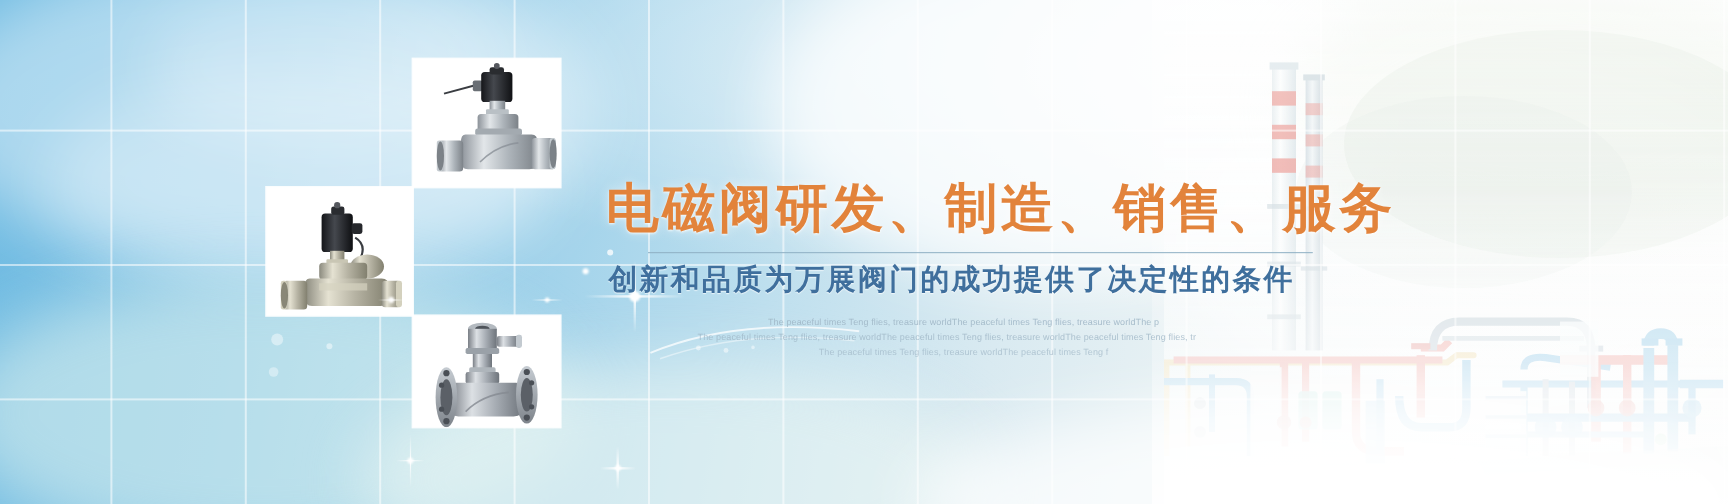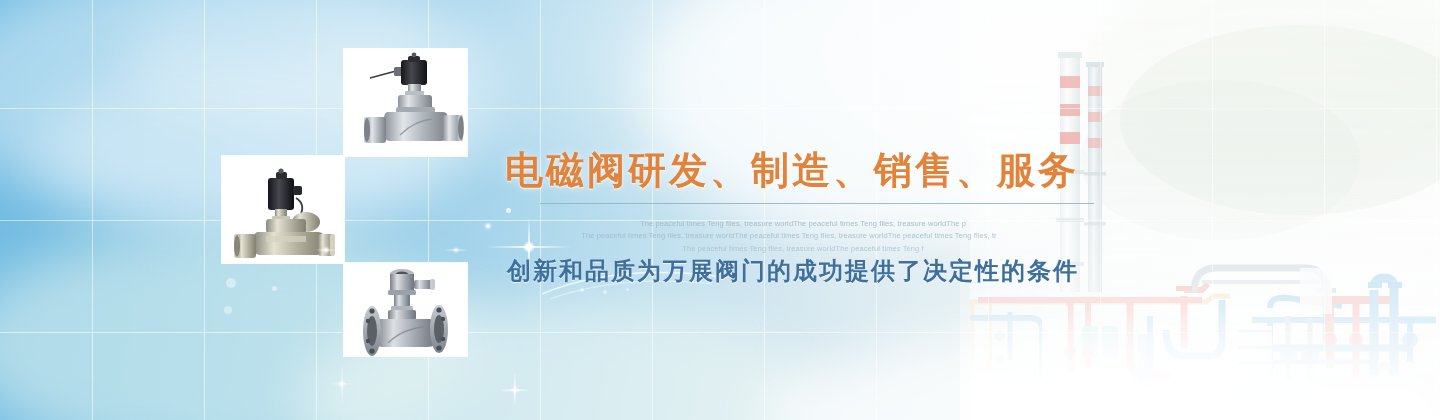--- a/index.html
+++ b/index.html
@@ -59,21 +59,21 @@
   .spark .ray  { position:absolute; left:50%; top:50%; background:
                  linear-gradient(to right, rgba(255,255,255,0) 0%, rgba(255,255,255,0.95) 50%, rgba(255,255,255,0) 100%); }
   .spark .rayH { transform:translate(-50%,-50%); }
   .spark .rayV { transform:translate(-50%,-50%) rotate(90deg); }
   .glow { position:absolute; border-radius:50%; background:rgba(255,255,255,0.85);
           filter:blur(0.5px); pointer-events:none; }
 
   
   #textblock { position:absolute; left:505px; top:148px; width:600px; }
   #headline {
-    font-size:38px; font-weight:bold; letter-spacing:3px; color:#E2833B;
+    font-size:44px; font-weight:bold; letter-spacing:3px; color:#E2833B;
     line-height:1.18; white-space:nowrap;
     text-shadow:0 1px 2px rgba(255,255,255,0.85), 0 0 10px rgba(255,255,255,0.55);
   }
   #divider { margin:10px 0 6px 35px; width:554px; height:1px; background:#8FB0C4; opacity:0.85; }
   #subheadline {
     font-size:24px; font-weight:bold; letter-spacing:2px; color:#3F6F9D;
     white-space:nowrap; margin-left:2px;
     text-shadow:0 1px 1px rgba(255,255,255,0.75);
   }
   #fineprint { margin-top:14px; text-align:center; width:596px; }
@@ -388,21 +388,21 @@
   <div class="glow" style="left:626px;top:288px;width:3px;height:3px;opacity:0.55;"></div>
 
   <svg style="position:absolute;left:540px;top:268px;width:180px;height:34px;">
     <path d="M2 26 Q74 -4 176 8" stroke="rgba(255,255,255,0.75)" stroke-width="1.6" fill="none"></path>
     <path d="M10 31 Q80 6 172 16" stroke="rgba(255,255,255,0.45)" stroke-width="1.2" fill="none"></path>
   </svg>
 
   <div id="textblock">
     <div id="headline">电磁阀研发、制造、销售、服务</div>
     <div id="divider"></div>
+    <div id="subheadline">创新和品质为万展阀门的成功提供了决定性的条件</div>
     <div id="fineprint">
       <div id="fp1">The peaceful times Teng flies, treasure worldThe peaceful times Teng flies, treasure worldThe p</div>
       <div id="fp2">The peaceful times Teng flies, treasure worldThe peaceful times Teng flies, treasure worldThe peaceful times Teng flies, tr</div>
       <div id="fp3">The peaceful times Teng flies, treasure worldThe peaceful times Teng f</div>
     </div>
-    <div id="subheadline">创新和品质为万展阀门的成功提供了决定性的条件</div>
   </div>
 
 </div>
 
 </body></html>

